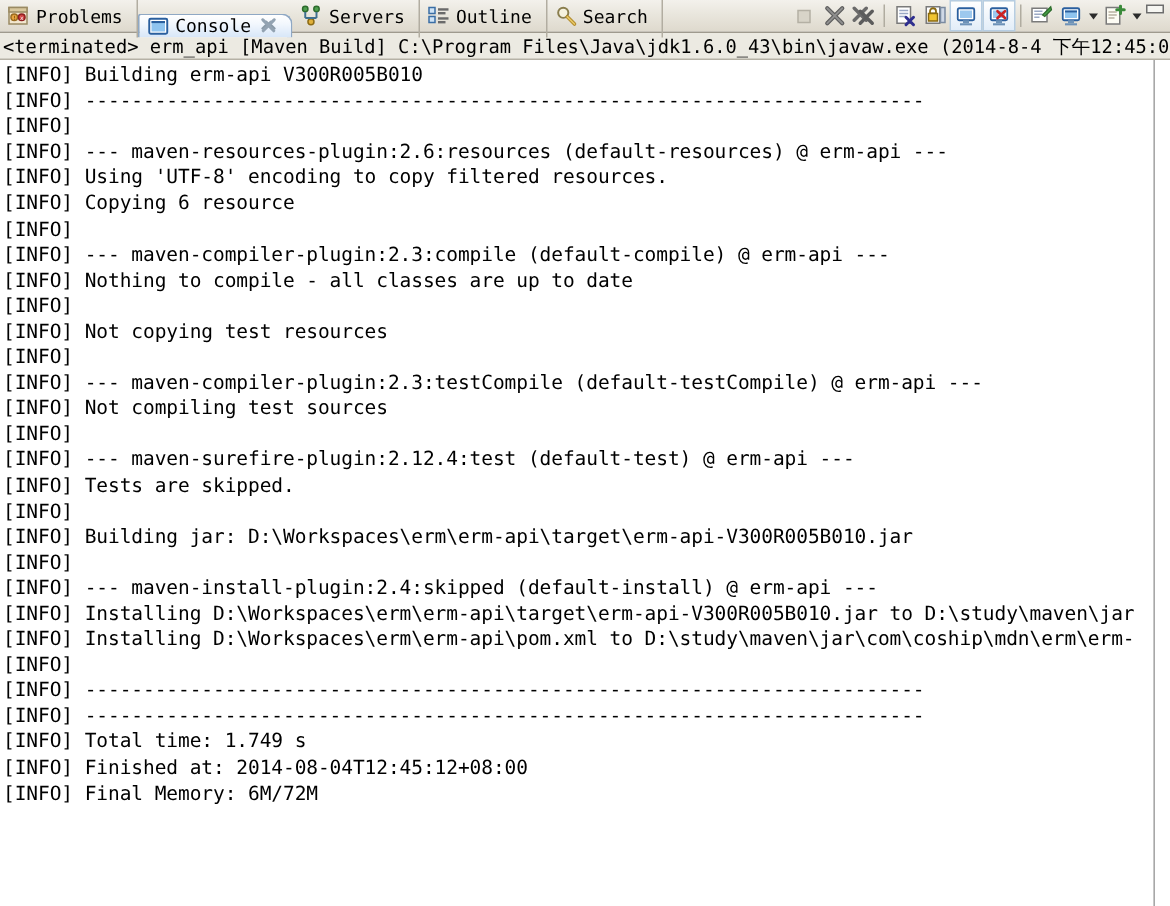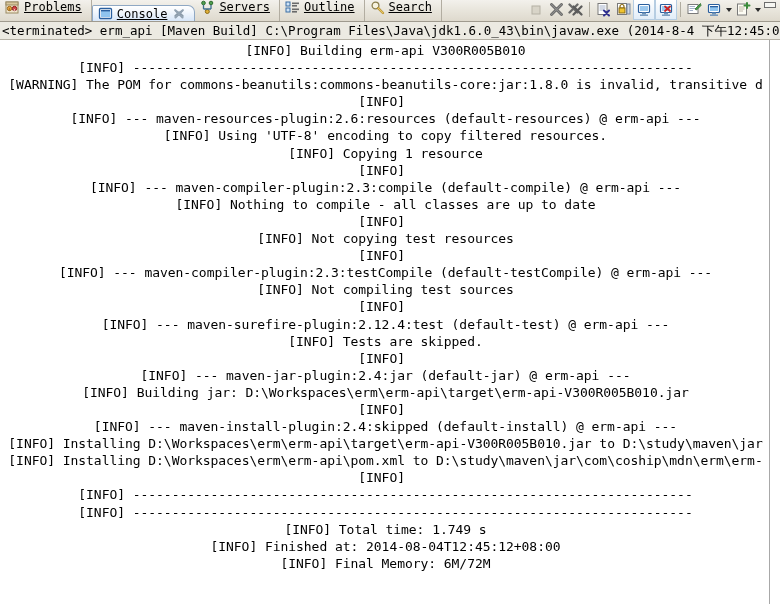--- a/index.html
+++ b/index.html
@@ -21,24 +21,23 @@
     display: flex;
     flex-direction: column;
   }
 
   
   .tabbar {
     height: 21px;
     background: linear-gradient(to bottom, #f3f1ec 0%, #e9e6dd 45%, #ded9cd 100%);
     border-bottom: 1px solid #9f9a8e;
     display: flex;
-    align-items: flex-end;
+    align-items: center;
     position: relative;
     flex: 0 0 auto;
-    text-decoration: underline;
   }
   .tabs {
     display: flex;
     align-items: stretch;
   }
   .tab {
     display: flex;
     align-items: center;
     gap: 4px;
     padding: 0 9px 0 5px;
@@ -134,21 +133,20 @@
     flex: 0 0 auto;
   }
 
   
   .console-wrap {
     flex: 1 1 auto;
     position: relative;
     background: #a3a3a3;
     overflow: hidden;
     display: flex;
-    text-align: center;
   }
   .console {
     flex: 1 1 auto;
     padding: 2px 0 0 2px;
     overflow: hidden;
     background: #ffffff;
   }
   .line {
     font-family: "DejaVu Sans Mono", monospace;
     font-size: 13px;
@@ -344,38 +342,36 @@
       <div class="tb-min" title="Minimize"></div>
     </div>
   </div>
 
   <div class="proc-header">&lt;terminated&gt; erm_api [Maven Build] C:\Program Files\Java\jdk1.6.0_43\bin\javaw.exe (2014-8-4 下午12:45:09)</div>
 
   <div class="console-wrap">
     <div class="console" id="console-output">
         <div class="line">[INFO] Building erm-api V300R005B010</div>
         <div class="line">[INFO] ------------------------------------------------------------------------</div>
-        <div class="line">[WARNING] The POM for commons-beanutils:commons-beanutils-core:jar:1.8.0 is invalid, transitive d</div>
         <div class="line">[INFO] </div>
         <div class="line">[INFO] --- maven-resources-plugin:2.6:resources (default-resources) @ erm-api ---</div>
         <div class="line">[INFO] Using 'UTF-8' encoding to copy filtered resources.</div>
-        <div class="line">[INFO] Copying 1 resource</div>
+        <div class="line">[INFO] Copying 6 resource</div>
         <div class="line">[INFO] </div>
         <div class="line">[INFO] --- maven-compiler-plugin:2.3:compile (default-compile) @ erm-api ---</div>
         <div class="line">[INFO] Nothing to compile - all classes are up to date</div>
         <div class="line">[INFO] </div>
         <div class="line">[INFO] Not copying test resources</div>
         <div class="line">[INFO] </div>
         <div class="line">[INFO] --- maven-compiler-plugin:2.3:testCompile (default-testCompile) @ erm-api ---</div>
         <div class="line">[INFO] Not compiling test sources</div>
         <div class="line">[INFO] </div>
         <div class="line">[INFO] --- maven-surefire-plugin:2.12.4:test (default-test) @ erm-api ---</div>
         <div class="line">[INFO] Tests are skipped.</div>
         <div class="line">[INFO] </div>
-        <div class="line">[INFO] --- maven-jar-plugin:2.4:jar (default-jar) @ erm-api ---</div>
         <div class="line">[INFO] Building jar: D:\Workspaces\erm\erm-api\target\erm-api-V300R005B010.jar</div>
         <div class="line">[INFO] </div>
         <div class="line">[INFO] --- maven-install-plugin:2.4:skipped (default-install) @ erm-api ---</div>
         <div class="line">[INFO] Installing D:\Workspaces\erm\erm-api\target\erm-api-V300R005B010.jar to D:\study\maven\jar</div>
         <div class="line">[INFO] Installing D:\Workspaces\erm\erm-api\pom.xml to D:\study\maven\jar\com\coship\mdn\erm\erm-</div>
         <div class="line">[INFO] </div>
         <div class="line">[INFO] ------------------------------------------------------------------------</div>
         <div class="line">[INFO] ------------------------------------------------------------------------</div>
         <div class="line">[INFO] Total time: 1.749 s</div>
         <div class="line">[INFO] Finished at: 2014-08-04T12:45:12+08:00</div>

